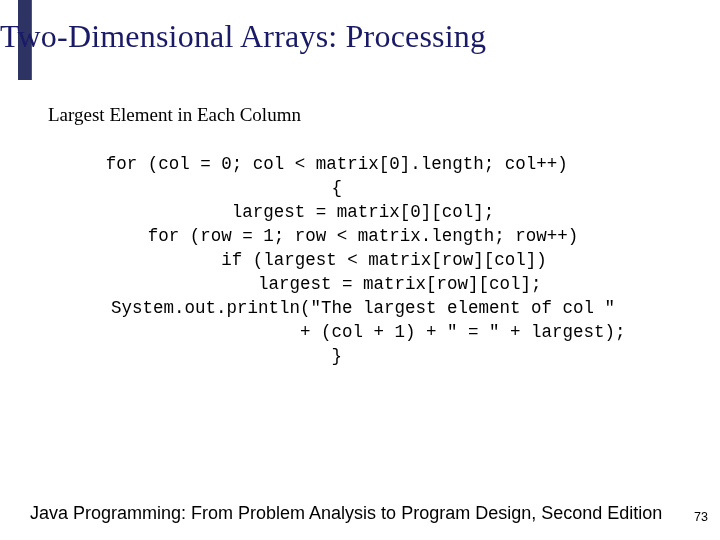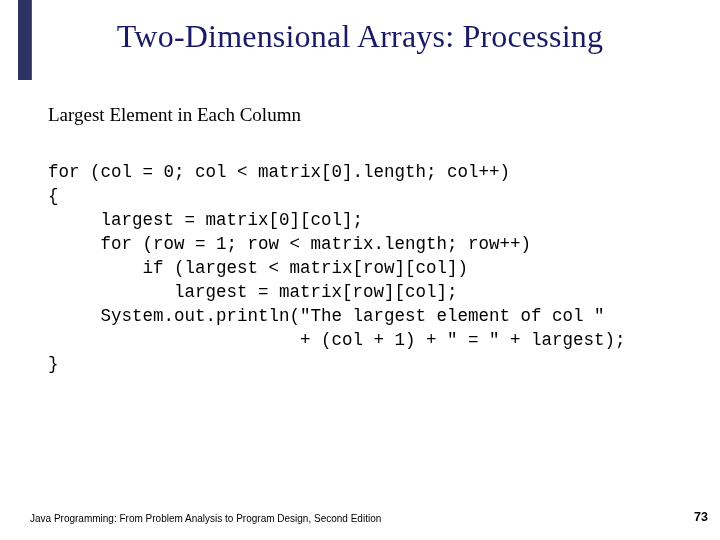--- a/index.html
+++ b/index.html
@@ -17,60 +17,60 @@
     width: 14px;
     height: 80px;
     background: #2d3464;
     border-right: 1px solid #6b5a0f;
   }
   .title {
     position: absolute;
     left: 0;
     right: 0;
     top: 18px;
-    text-align: center;
+    text-align: left;
     font-size: 32px;
     font-weight: 400;
     color: #1a1a66;
     letter-spacing: 0.2px;
   }
   .subtitle {
     position: absolute;
     left: 48px;
     top: 104px;
     font-size: 19px;
     font-weight: normal;
     color: #000;
   }
   .code-block {
     position: absolute;
     left: 48px;
-    top: 160px;
+    top: 152px;
     font-family: 'Courier New', monospace;
     font-size: 17.5px;
     line-height: 24px;
     color: #000;
     white-space: pre;
+    text-align: center;
   }
   .footer-left {
     position: absolute;
     left: 30px;
     bottom: 16px;
     font-family: Arial, sans-serif;
-    font-size: 10px;
+    font-size: 18px;
     color: #000;
   }
   .footer-right {
     position: absolute;
     right: 12px;
     bottom: 16px;
     font-family: Arial, sans-serif;
     font-size: 12.5px;
     color: #000;
-    font-weight: bold;
   }
 </style>
 </head>
 <body>
 
 <div class="side-bar"></div>
 
 <h1 class="title">Two-Dimensional Arrays: Processing</h1>
 
 <div class="subtitle">Largest Element in Each Column</div>

